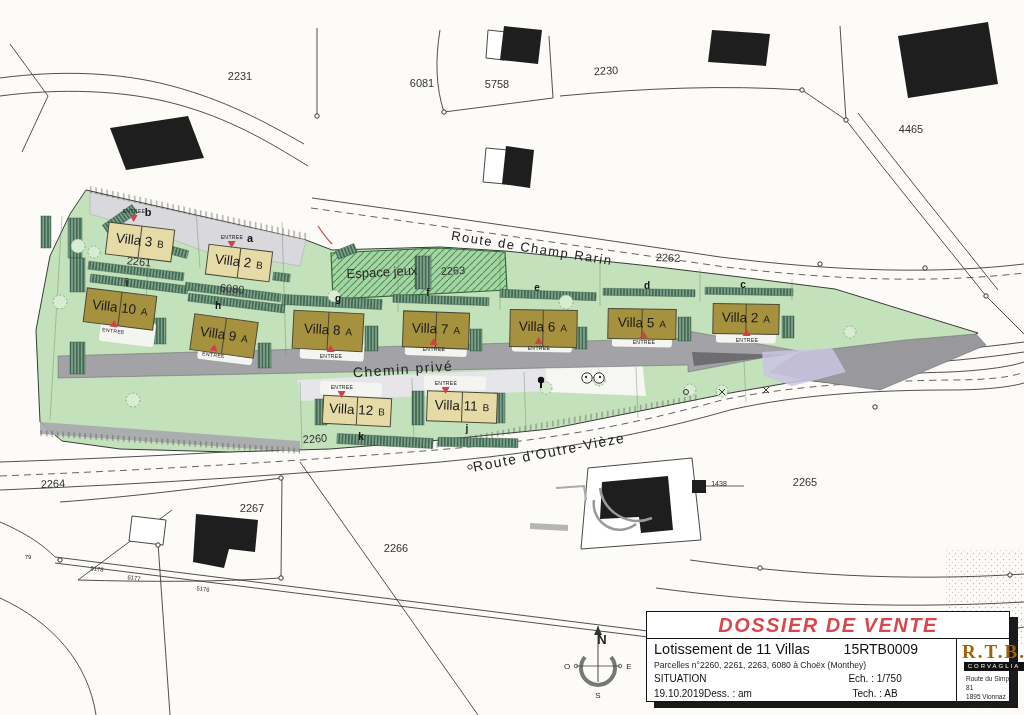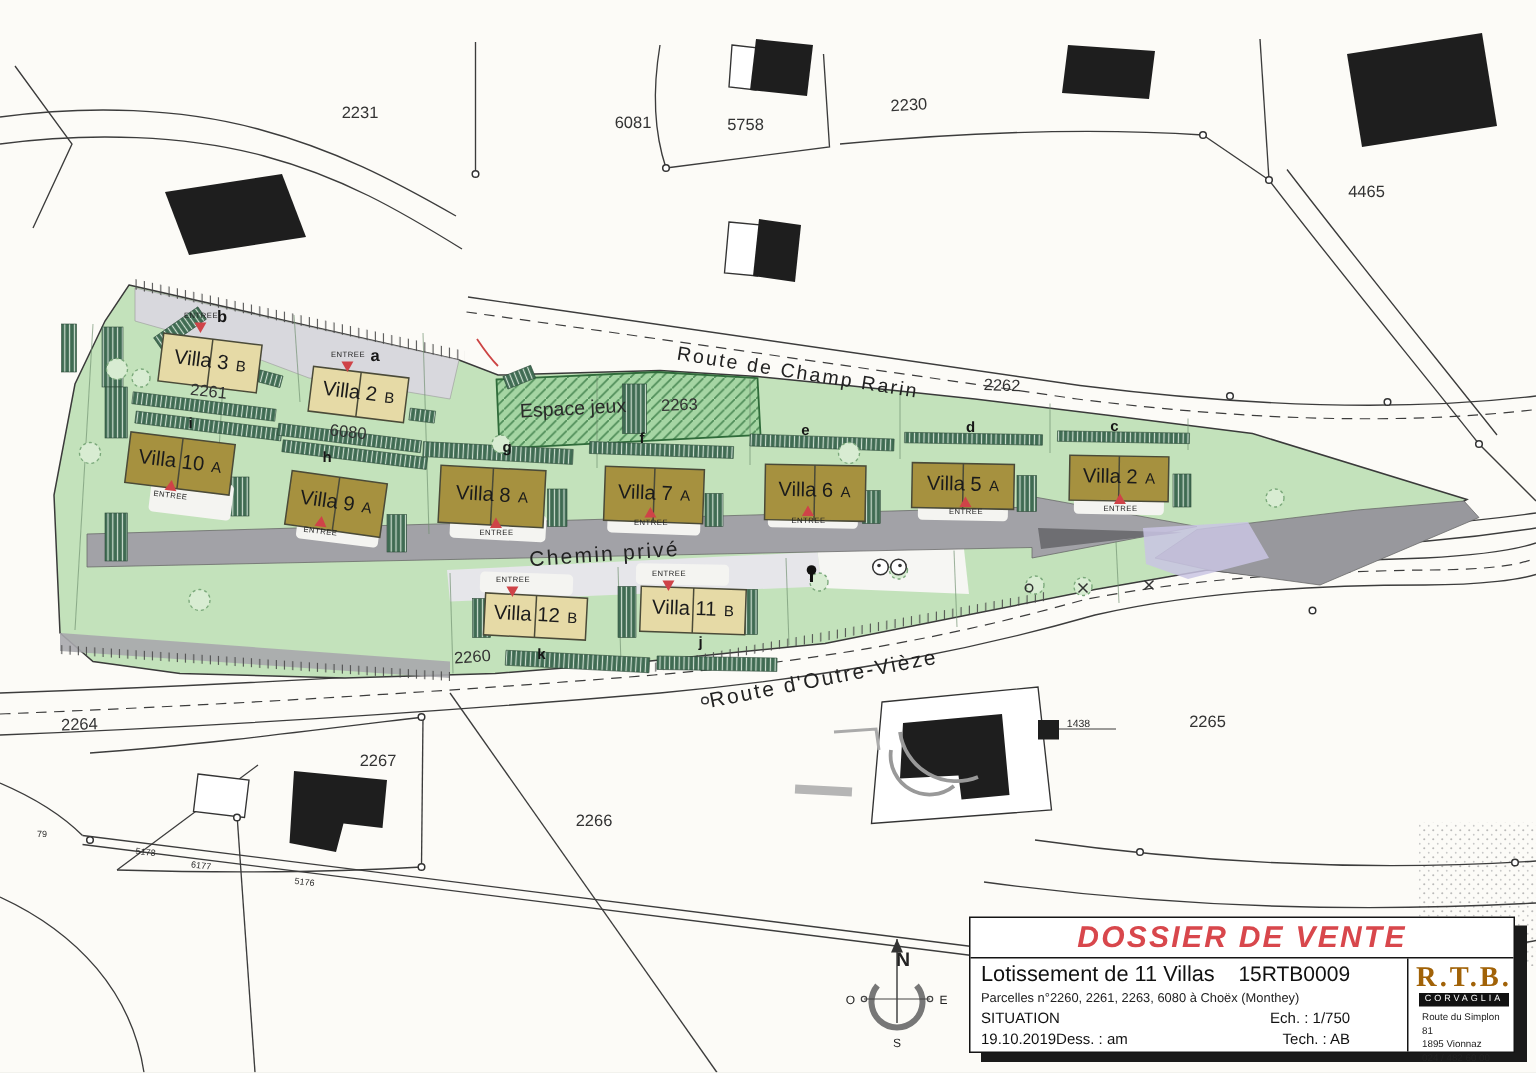--- a/index.html
+++ b/index.html
@@ -45,21 +45,21 @@
   .tb-header{height:26px;border-bottom:1.6px solid #141414;display:flex;align-items:center;
       justify-content:center;}
   .tb-title{color:#d8474c;font-size:20px;font-weight:600;letter-spacing:1.5px;font-style:italic;}
   .tb-body{flex:1;display:flex;min-height:0;gap:32px;}
   .tb-left{flex:1;padding:2px 6px 2px 7px;display:flex;flex-direction:column;justify-content:space-between;}
   .tb-row{display:flex;align-items:baseline;justify-content:space-between;}
   .tb-project{font-size:14.5px;color:#111;}
   .tb-doc{font-size:14px;color:#111;}
   .tb-parcels{font-size:8.6px;color:#222;margin-top:-1px;}
   .tb-meta{font-size:10px;color:#111;}
-  .tb-col{width:86px;text-align:right;}
+  .tb-col{width:86px;text-align:center;margin-left:18px;}
   .tb-mid{width:110px;text-align:left;}
   .tb-right{width:96px;border-left:1.6px solid #141414;padding:3px 5px;display:flex;
       flex-direction:column;align-items:center;}
   .tb-company{font-family:"Liberation Serif",serif;font-weight:bold;font-size:19px;
       letter-spacing:2px;color:#a16207;line-height:1;}
   .tb-bar{background:#111;color:#fff;font-size:6px;letter-spacing:2px;padding:1px 4px;
       margin-top:1px;line-height:1.2;}
   .tb-addr{font-size:6.5px;color:#222;line-height:1.4;margin-top:3px;align-self:flex-start;
       padding-left:4px;}
 </style>

